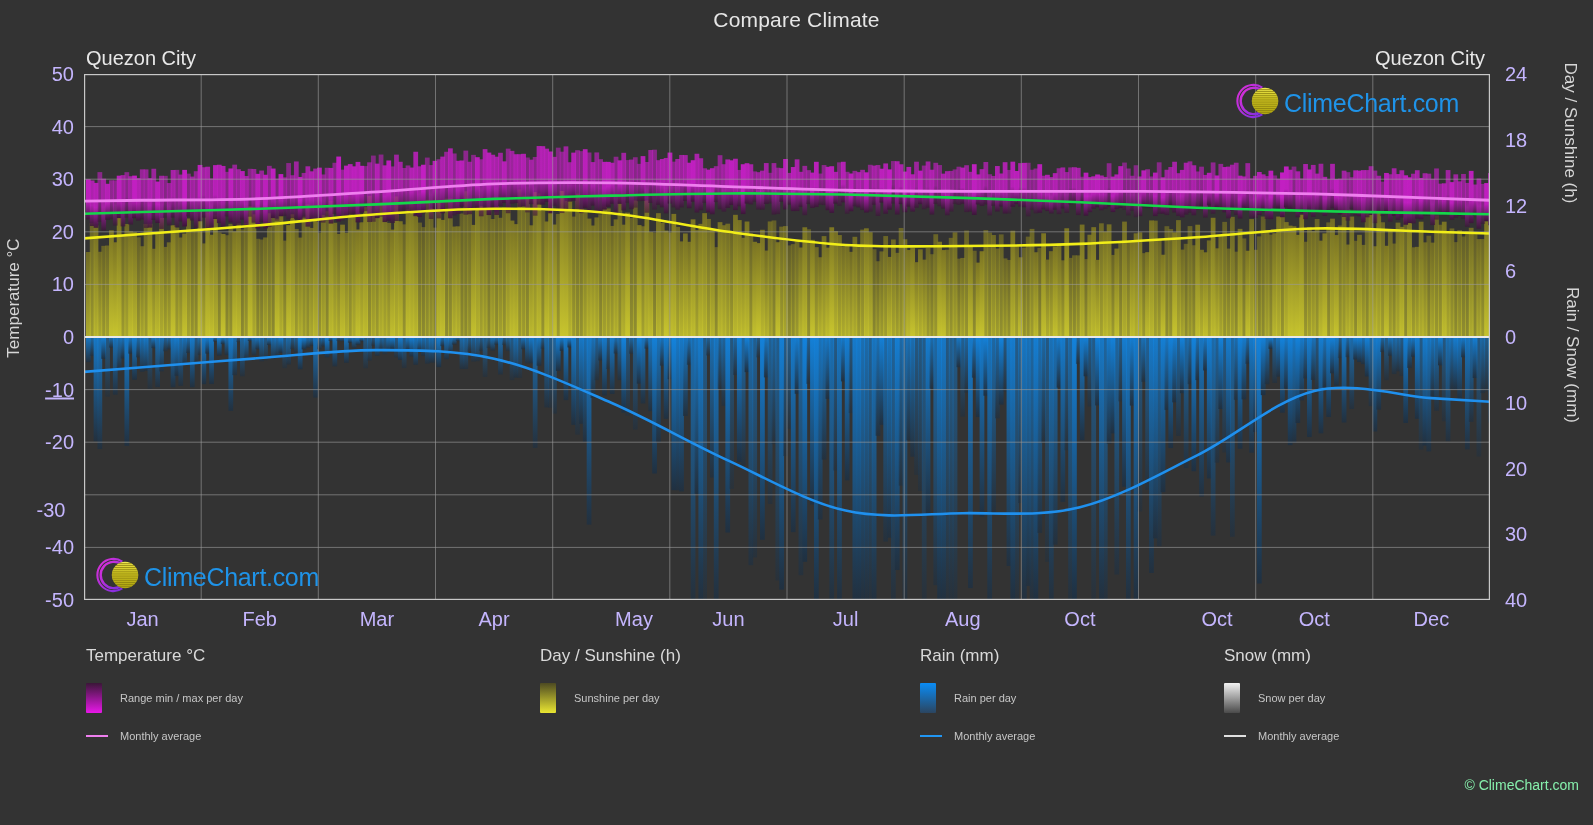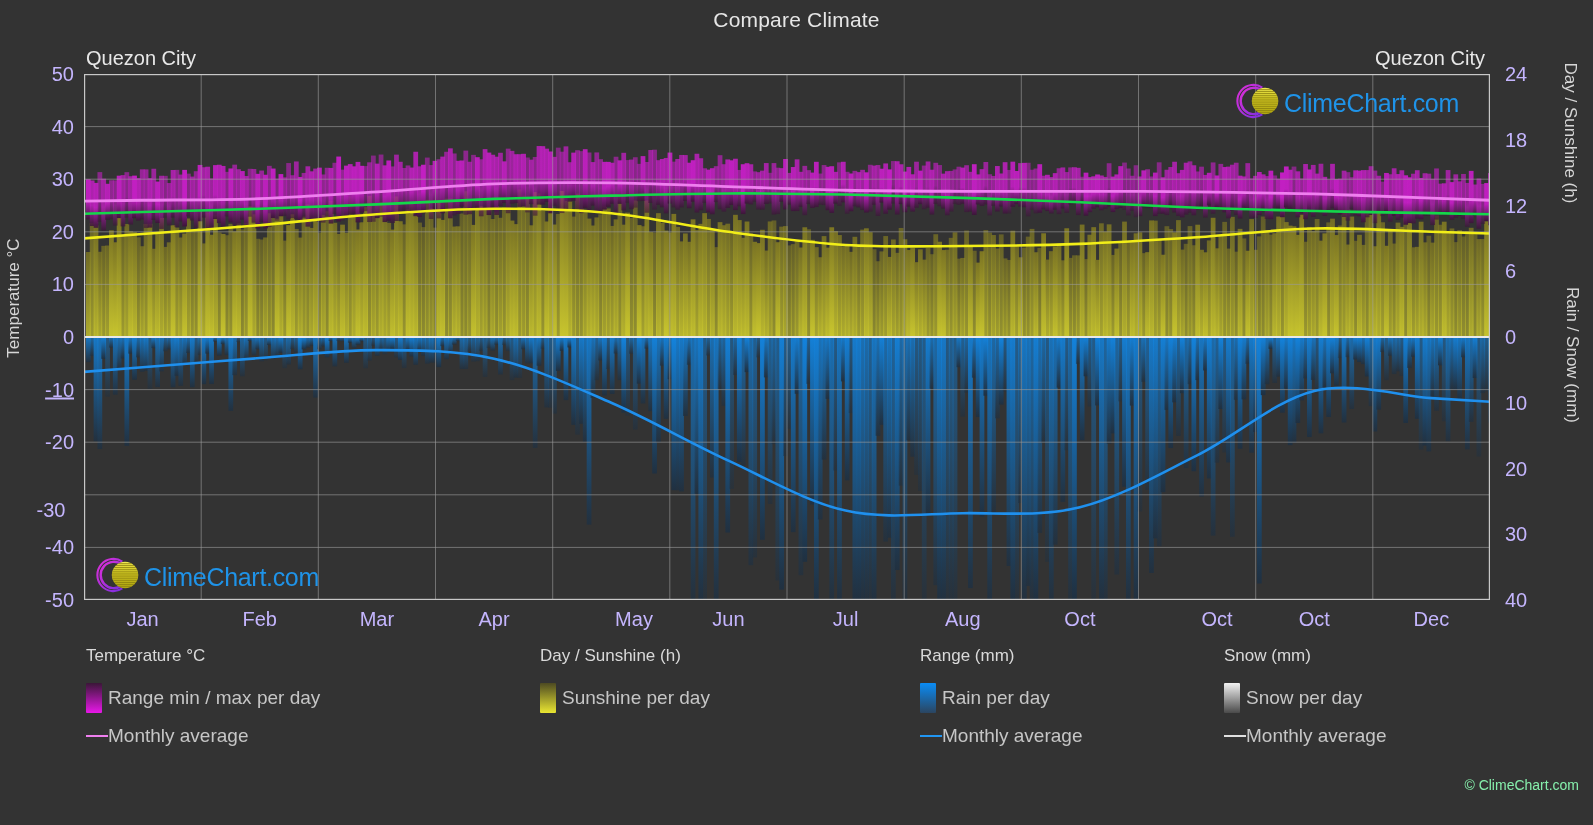--- a/index.html
+++ b/index.html
@@ -141,22 +141,23 @@
     margin-bottom: 12px;
     height: 22px;
     line-height: 22px;
   }
   .legend-row {
     display: flex;
     align-items: center;
     height: 38px;
   }
   .legend-label {
-    font-size: 19px;
+    font-size: 11px;
     color: #c6c6c6;
+    margin-left: 12px;
     white-space: nowrap;
   }
   .swatch-box {
     width: 16px;
     height: 30px;
     flex: none;
     border-radius: 1px;
   }
   .swatch-line {
     width: 22px;
@@ -1478,21 +1479,21 @@
       <div class="legend-col" style="left: 540px;">
         <div class="legend-head">Day / Sunshine (h)</div>
         <div class="legend-row">
           <span class="swatch-slot">
             <span class="swatch-box" style="background: linear-gradient(rgb(77, 74, 34), rgb(234, 230, 50));"></span>
           </span>
           <span class="legend-label">Sunshine per day</span>
         </div>
       </div>
       <div class="legend-col" style="left: 920px;">
-        <div class="legend-head">Range (mm)</div>
+        <div class="legend-head">Rain (mm)</div>
         <div class="legend-row">
           <span class="swatch-slot">
             <span class="swatch-box" style="background: linear-gradient(rgb(10, 140, 245), rgb(43, 69, 96));"></span>
           </span>
           <span class="legend-label">Rain per day</span>
         </div>
         <div class="legend-row">
           <span class="swatch-slot">
             <span class="swatch-line" style="border-top-color: rgb(33, 150, 243);"></span>
           </span>

